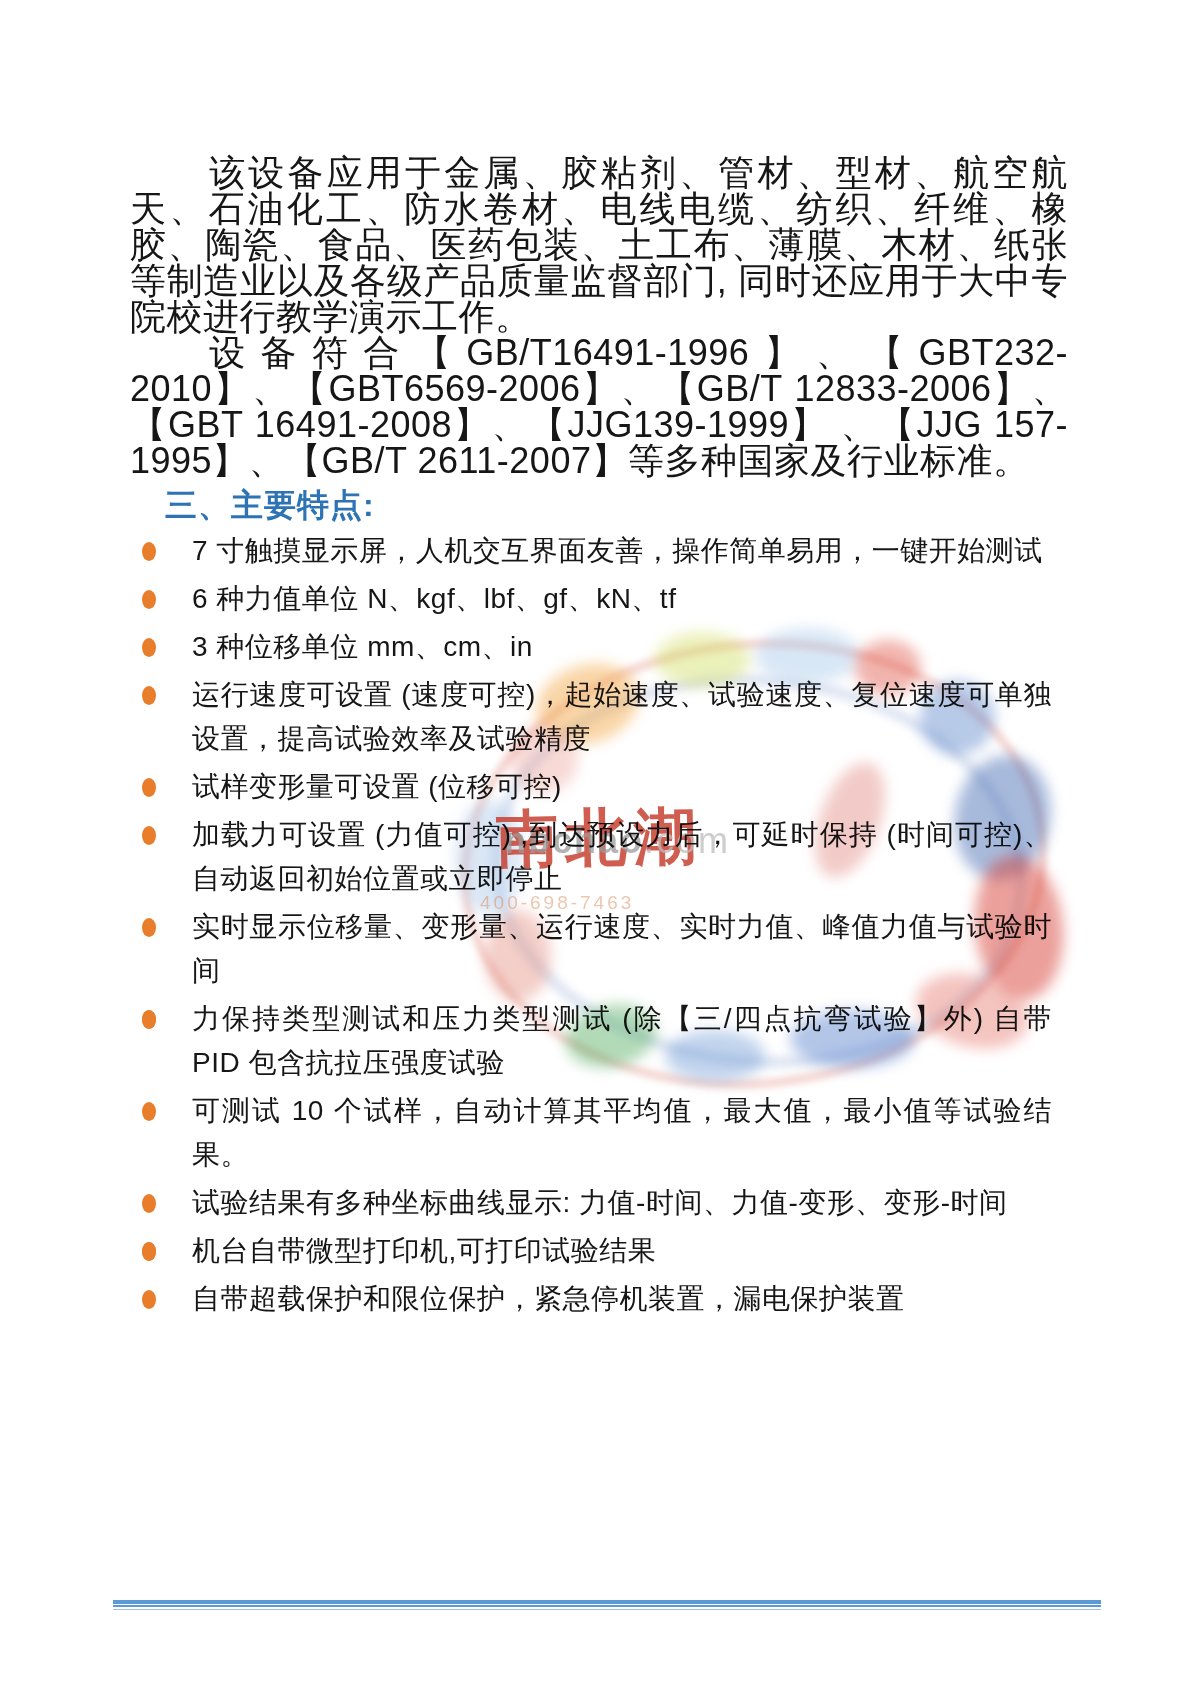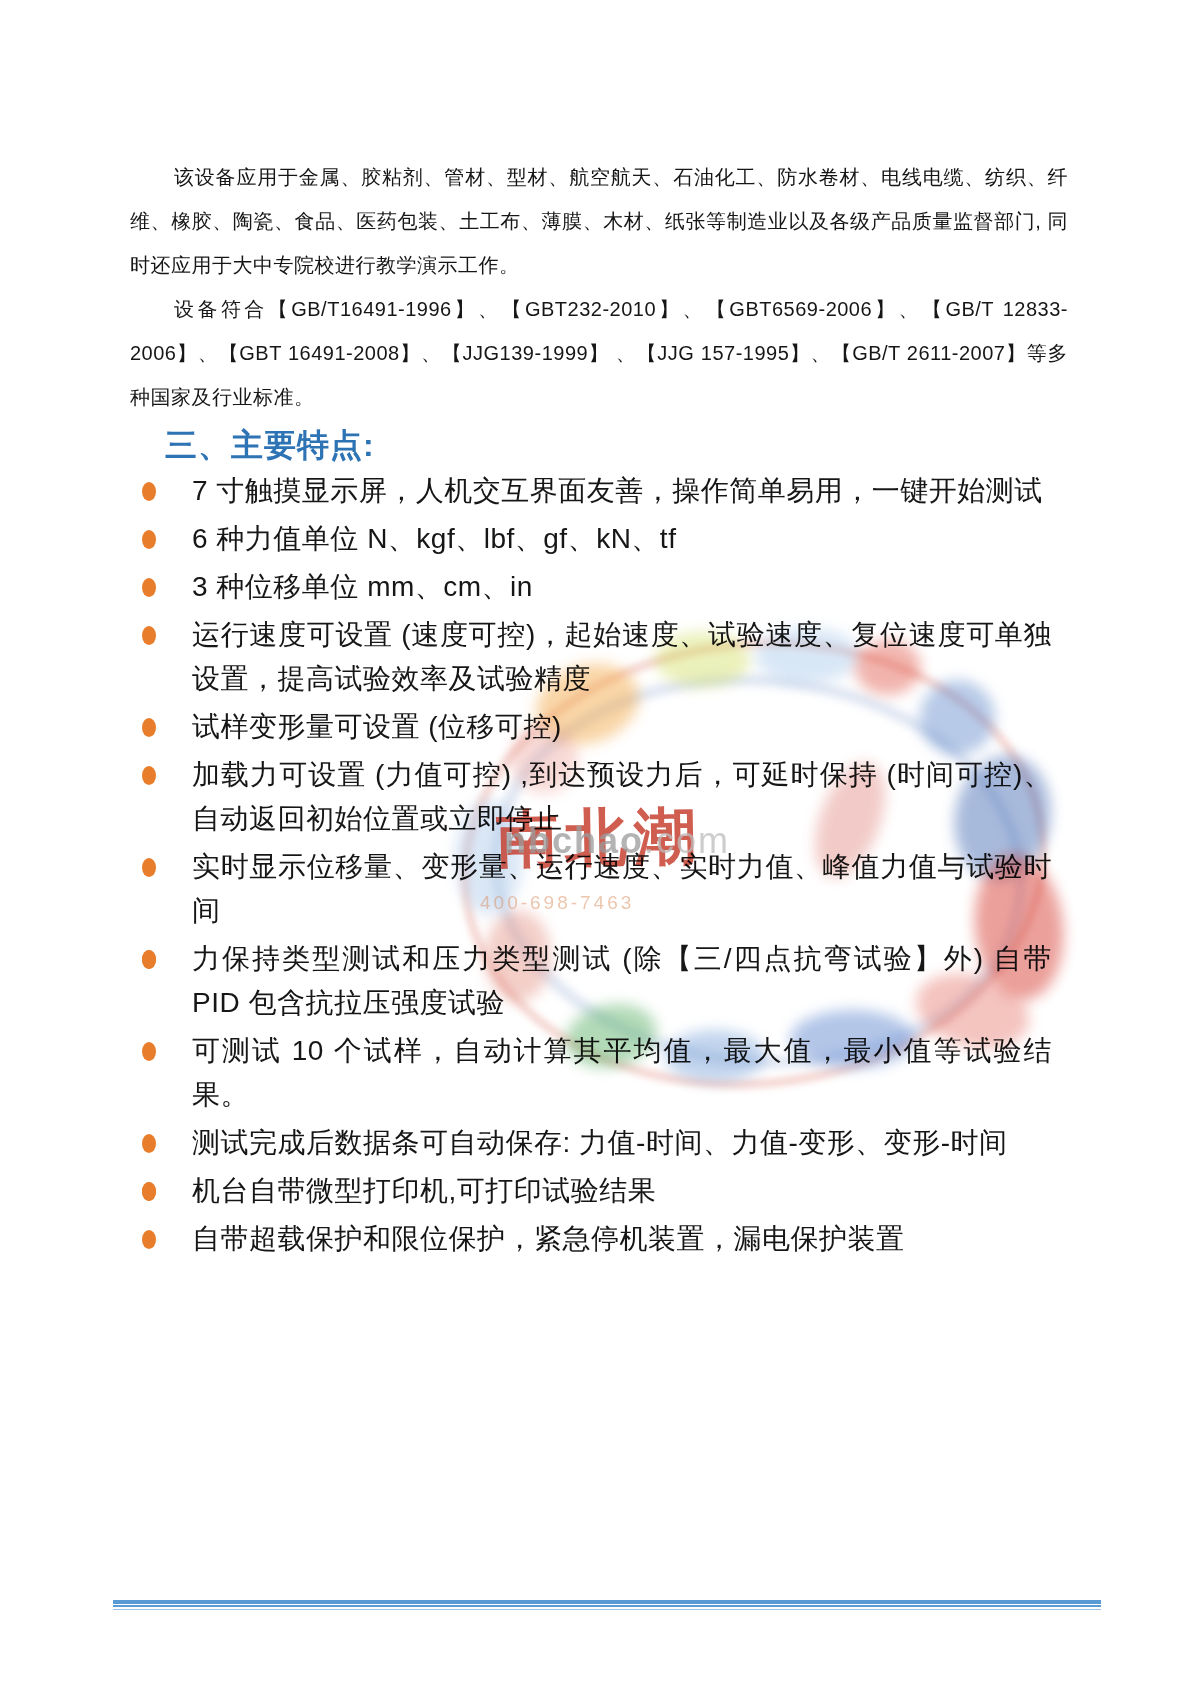--- a/index.html
+++ b/index.html
@@ -12,22 +12,22 @@
     color:#161616;
   }
   .content{
     position:relative;
     z-index:1;
     padding:155px 0 0 130px;
     width:938px;
   }
   .body-para{
     margin:0;
-    font-size:20px;
-    line-height:44px;
+    font-size:36px;
+    line-height:36px;
     text-indent:2.2em;
     text-align:justify;
     text-justify:inter-character;
     letter-spacing:0.5px;
     color:#161616;
   }
   .section-heading{
     margin:2px 0 0 35px;
     font-size:32px;
     line-height:48px;
@@ -112,21 +112,21 @@
       <li class="feature-item"><span class="bullet"></span><span class="feature-text">7 寸触摸显示屏，人机交互界面友善，操作简单易用，一键开始测试</span></li>
       <li class="feature-item"><span class="bullet"></span><span class="feature-text">6 种力值单位 N、kgf、lbf、gf、kN、tf</span></li>
       <li class="feature-item"><span class="bullet"></span><span class="feature-text">3 种位移单位 mm、cm、in</span></li>
       <li class="feature-item"><span class="bullet"></span><span class="feature-text">运行速度可设置 (速度可控)，起始速度、试验速度、复位速度可单独设置，提高试验效率及试验精度</span></li>
       <li class="feature-item"><span class="bullet"></span><span class="feature-text">试样变形量可设置 (位移可控)</span></li>
       <li class="feature-item"><span class="bullet"></span><span class="feature-text">加载力可设置 (力值可控) ,到达预设力后，可延时保持 (时间可控)、自动返回初始位置或立即停止</span></li>
       <li class="feature-item"><span class="bullet"></span><span class="feature-text">实时显示位移量、变形量、运行速度、实时力值、峰值力值与试验时间</span></li>
       <li class="feature-item"><span class="bullet"></span></li>
       <li class="feature-item"><span class="bullet"></span><span class="feature-text">力保持类型测试和压力类型测试 (除【三/四点抗弯试验】外) 自带 PID 包含抗拉压强度试验</span></li>
       <li class="feature-item"><span class="bullet"></span><span class="feature-text">可测试 10 个试样，自动计算其平均值，最大值，最小值等试验结果。</span></li>
-      <li class="feature-item"><span class="bullet"></span><span class="feature-text">测试完成后数据条可自动保存: 力值-时间、力值-变形、变形-时间</span></li>
+      <li class="feature-item"><span class="bullet"></span><span class="feature-text">试验结果有多种坐标曲线显示: 力值-时间、力值-变形、变形-时间</span></li>
       <li class="feature-item"><span class="bullet"></span></li>
       <li class="feature-item"><span class="bullet"></span><span class="feature-text">机台自带微型打印机,可打印试验结果</span></li>
       <li class="feature-item"><span class="bullet"></span><span class="feature-text">自带超载保护和限位保护，紧急停机装置，漏电保护装置</span></li>
     </ul>
   </div>
 
   <div class="watermark">
 
     <div class="swirl" style="left:460px;top:640px;width:570px;height:430px;border:9px solid rgba(205,60,42,0.20);filter:blur(3px);transform:rotate(-6deg);"></div>
     <div class="swirl" style="left:490px;top:675px;width:515px;height:370px;border:11px solid rgba(72,110,185,0.18);filter:blur(4px);transform:rotate(5deg);"></div>

